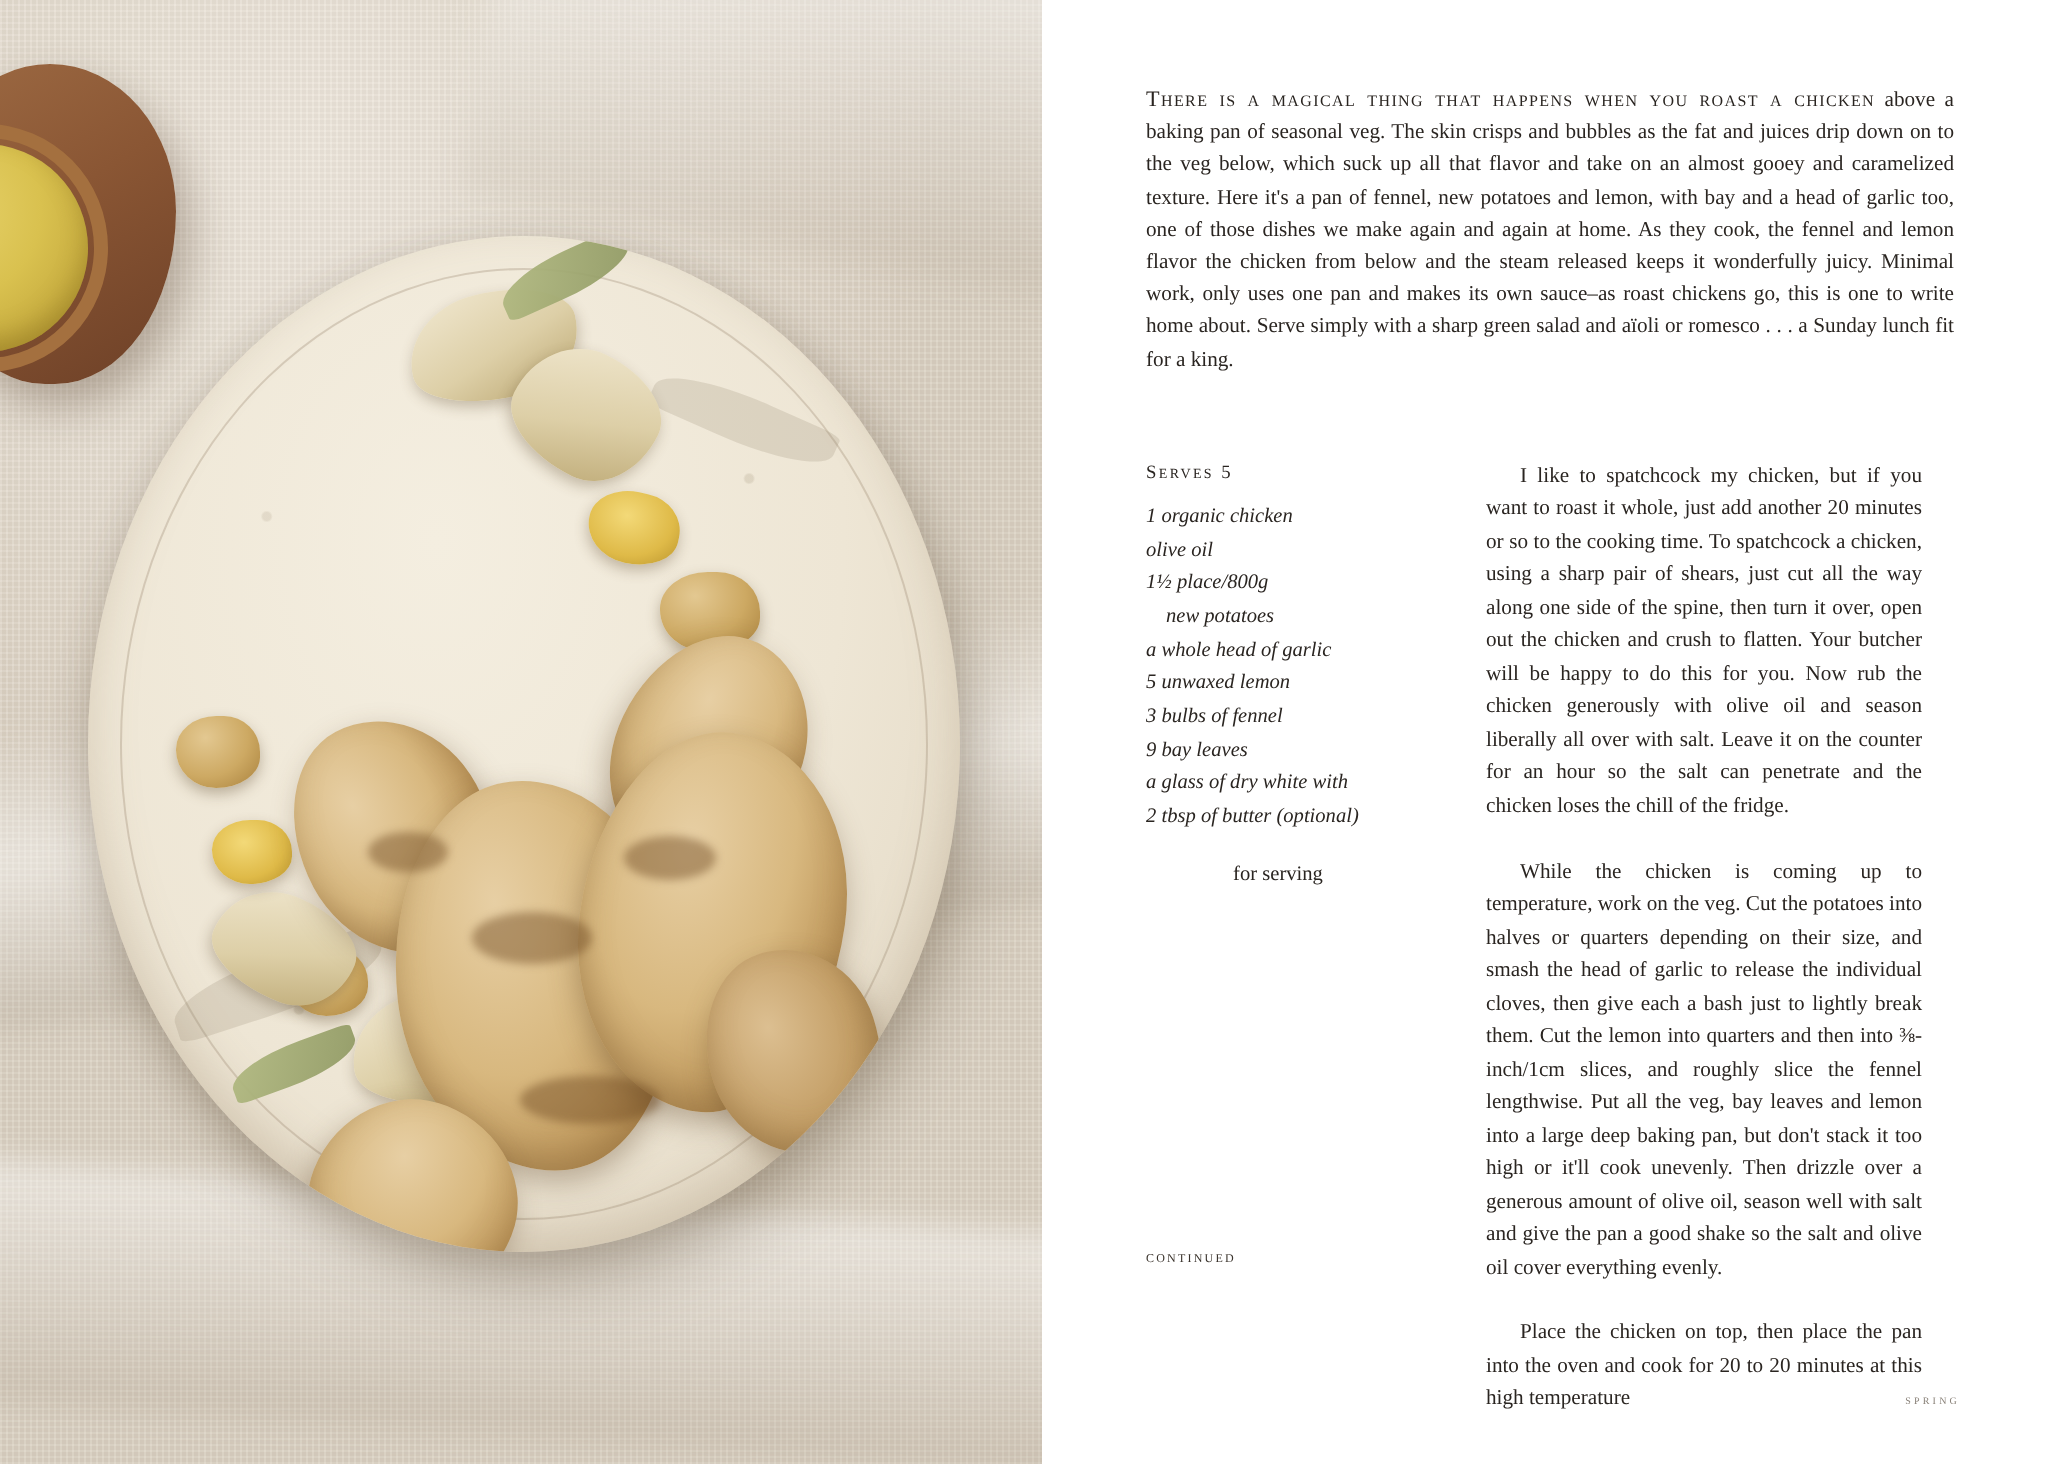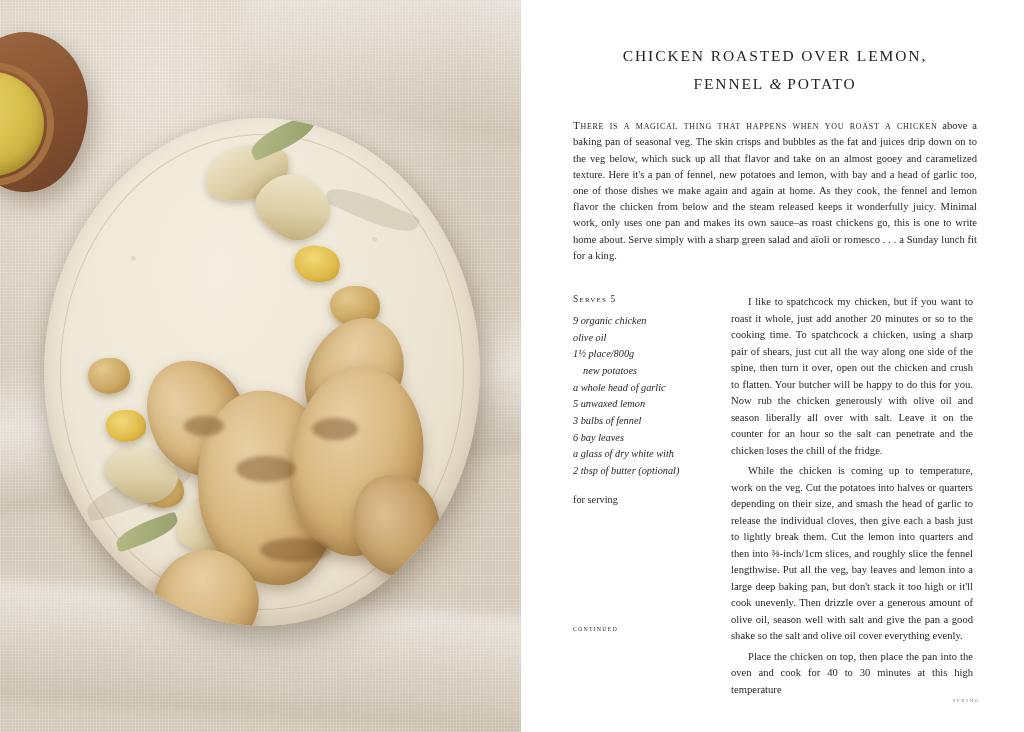--- a/index.html
+++ b/index.html
@@ -218,50 +218,51 @@
     gap: 22px;
   }
   .col-ingredients {
     width: 132px;
     flex: 0 0 132px;
   }
   .serves {
     font-variant: small-caps;
     letter-spacing: 1.2px;
     font-size: 9.4px;
-    margin: 4px 0 9px 0;
+    margin: 17px 0 9px 0;
     color: #2a2521;
   }
   .ing-list {
     list-style: none;
     margin: 0 0 14px 0;
     padding: 0;
     font-style: italic;
     font-size: 10.3px;
     line-height: 1.62;
     color: #2a2521;
   }
   .ing-list li .sub {
     display: block;
     padding-left: 10px;
   }
   .for-serving-label {
     font-size: 10.3px;
     margin: 0 0 2px 0;
     color: #2a2521;
+    text-align: center;
   }
   .col-method {
     flex: 1 1 auto;
     font-size: 10.6px;
     line-height: 1.56;
     text-align: justify;
     color: #2a2521;
   }
   .col-method p {
-    margin: 4px;
+    margin: 16px;
     text-indent: 17px;
   }
   .col-method p.first {
     text-indent: 17px;
   }
   .continued {
     position: absolute;
     left: 52px;
     top: 624px;
     font-variant: small-caps;
@@ -331,50 +332,46 @@
         <div class="char" style="left:172px; top:112px; width:46px; height:22px;"></div>
         <div class="char" style="left:120px; top:232px; width:70px; height:24px;"></div>
         <div class="char" style="left:44px;  top:110px; width:40px; height:20px;"></div>
       </div>
     </div>
   </div>
 
   <div class="text-page">
     <div class="text-inner">
 
-      <h1 class="recipe-title">
-        <span>CHICKEN ROASTED OVER LEMON,</span><br>
-        <span>FENNEL </span><span class="amp">&amp;</span><span> POTATO</span>
-      </h1>
 
       <p class="intro"><span class="smallcaps-lead">There is a magical thing that happens when you roast a chicken</span><span> above a baking pan of seasonal veg. The skin crisps and bubbles as the fat and juices drip down on to the veg below, which suck up all that flavor and take on an almost gooey and caramelized texture. Here it's a pan of fennel, new potatoes and lemon, with bay and a head of garlic too, one of those dishes we make again and again at home. As they cook, the fennel and lemon flavor the chicken from below and the steam released keeps it wonderfully juicy. Minimal work, only uses one pan and makes its own sauce–as roast chickens go, this is one to write home about. Serve simply with a sharp green salad and aïoli or romesco . . . a Sunday lunch fit for a king.</span></p>
 
       <div class="two-col">
 
         <div class="col-ingredients">
           <div class="serves">Serves 5</div>
           <ul class="ing-list">
-            <li>9 organic chicken</li>
+            <li>1 organic chicken</li>
             <li>olive oil</li>
             <li><span>1½ place/800g</span><span class="sub">new potatoes</span></li>
             <li>a whole head of garlic</li>
             <li>5 unwaxed lemon</li>
             <li>3 bulbs of fennel</li>
-            <li>6 bay leaves</li>
+            <li>9 bay leaves</li>
             <li>a glass of dry white with</li>
             <li>2 tbsp of butter (optional)</li>
           </ul>
 
           <p class="for-serving-label">for serving</p>
         </div>
 
         <div class="col-method">
           <p class="first">I like to spatchcock my chicken, but if you want to roast it whole, just add another 20 minutes or so to the cooking time. To spatchcock a chicken, using a sharp pair of shears, just cut all the way along one side of the spine, then turn it over, open out the chicken and crush to flatten. Your butcher will be happy to do this for you. Now rub the chicken generously with olive oil and season liberally all over with salt. Leave it on the counter for an hour so the salt can penetrate and the chicken loses the chill of the fridge.</p>
           <p>While the chicken is coming up to temperature, work on the veg. Cut the potatoes into halves or quarters depending on their size, and smash the head of garlic to release the individual cloves, then give each a bash just to lightly break them. Cut the lemon into quarters and then into ⅜-inch/1cm slices, and roughly slice the fennel lengthwise. Put all the veg, bay leaves and lemon into a large deep baking pan, but don't stack it too high or it'll cook unevenly. Then drizzle over a generous amount of olive oil, season well with salt and give the pan a good shake so the salt and olive oil cover everything evenly.</p>
-          <p>Place the chicken on top, then place the pan into the oven and cook for 40 to 30 minutes at this high temperature</p>
+          <p>Place the chicken on top, then place the pan into the oven and cook for 20 to 20 minutes at this high temperature</p>
         </div>
 
       </div>
     </div>
 
     <div class="continued">continued</div>
     <div class="folio">spring</div>
   </div>
 
 </div>

